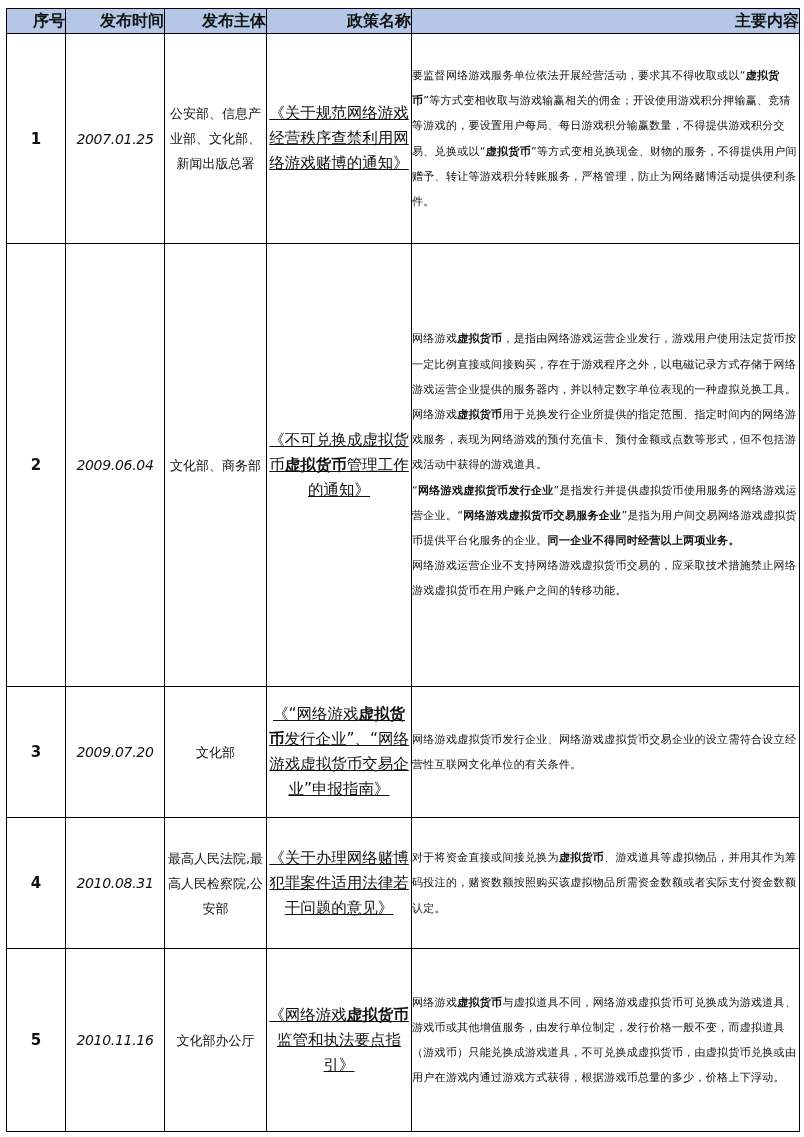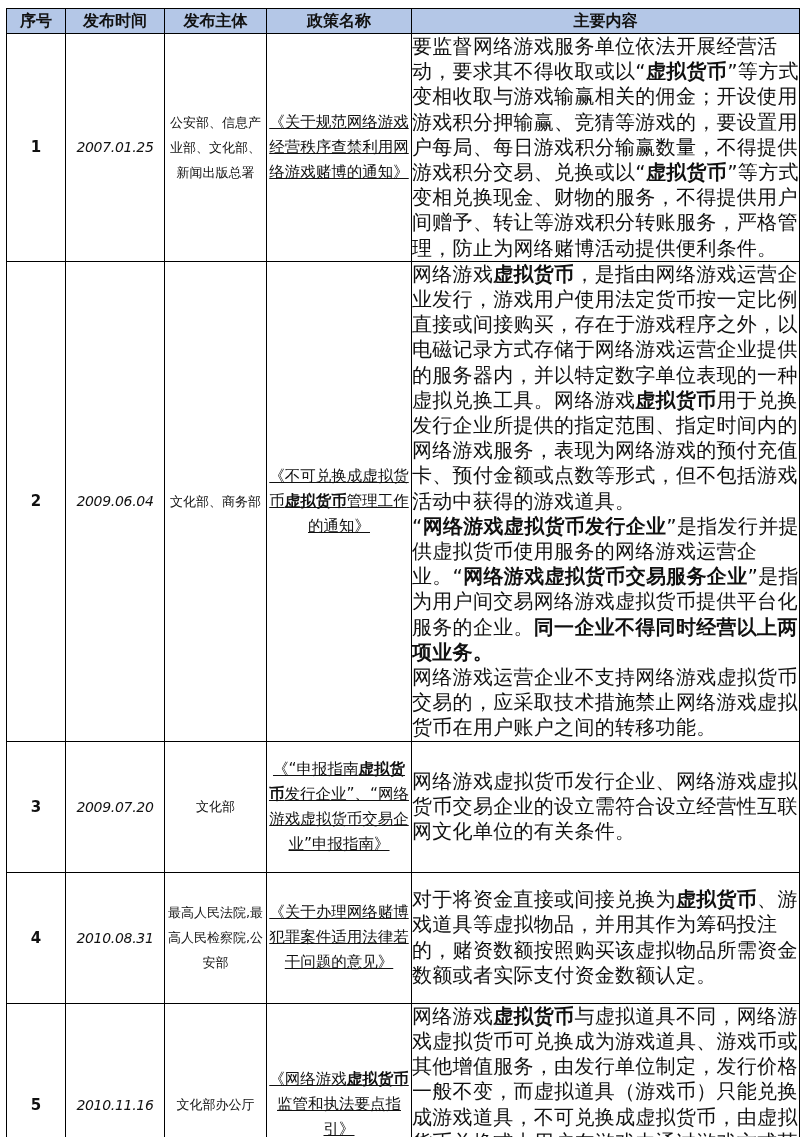--- a/index.html
+++ b/index.html
@@ -13,28 +13,28 @@
     table.policy th, table.policy td {
       border: 1.5px solid #000;
       padding: 0;
       vertical-align: middle;
     }
     table.policy th {
       background: #b4c7e7;
       height: 24px;
       font-size: 16px;
       font-weight: bold;
-      text-align: center;
+      text-align: right;
       letter-spacing: 0;
     }
     td.num { text-align: center; font-weight: bold; font-size: 15px; }
     td.date { text-align: center; font-size: 14px; letter-spacing: -0.3px; font-style: italic; }
     td.issuer { text-align: center; font-size: 13px; line-height: 25px; padding: 0 4px; }
     td.policy-name { text-align: center; font-size: 15.5px; line-height: 25px; padding: 0 2px; text-decoration: underline; }
-    td.content { text-align: left; font-size: 20px; line-height: 25.2px; padding: 1px 6px 1px 12px; letter-spacing: 0.3px; }
+    td.content { text-align: left; font-size: 11px; line-height: 25.2px; padding: 1px 6px 1px 12px; letter-spacing: 0.3px; }
     .b { font-weight: bold; }
     .blk { display: block; }
   </style>
 </head>
 <body>
 
 <table class="policy">
   <colgroup>
     <col style="width:59px">
     <col style="width:99px">
@@ -67,21 +67,21 @@
       <td class="content">
           <span class="blk"><span>网络游戏</span><span class="b">虚拟货币</span><span>，是指由网络游戏运营企业发行，游戏用户使用法定货币按一定比例直接或间接购买，存在于游戏程序之外，以电磁记录方式存储于网络游戏运营企业提供的服务器内，并以特定数字单位表现的一种虚拟兑换工具。网络游戏</span><span class="b">虚拟货币</span><span>用于兑换发行企业所提供的指定范围、指定时间内的网络游戏服务，表现为网络游戏的预付充值卡、预付金额或点数等形式，但不包括游戏活动中获得的游戏道具。</span></span>
           <span class="blk"><span>“</span><span class="b">网络游戏虚拟货币发行企业</span><span>”是指发行并提供虚拟货币使用服务的网络游戏运营企业。“</span><span class="b">网络游戏虚拟货币交易服务企业</span><span>”是指为用户间交易网络游戏虚拟货币提供平台化服务的企业。</span><span class="b">同一企业不得同时经营以上两项业务。</span></span>
           <span class="blk"><span>网络游戏运营企业不支持网络游戏虚拟货币交易的，应采取技术措施禁止网络游戏虚拟货币在用户账户之间的转移功能。</span></span>
         </td>
     </tr>
     <tr style="height:131px">
       <td class="num">3</td>
       <td class="date">2009.07.20</td>
       <td class="issuer">文化部</td>
-      <td class="policy-name"><span>《“申报指南</span><span class="b">虚拟货币</span><span>发行企业”、“网络游戏虚拟货币交易企业”申报指南》</span></td>
+      <td class="policy-name"><span>《“网络游戏</span><span class="b">虚拟货币</span><span>发行企业”、“网络游戏虚拟货币交易企业”申报指南》</span></td>
       <td class="content"><span>网络游戏虚拟货币发行企业、网络游戏虚拟货币交易企业的设立需符合设立经营性互联网文化单位的有关条件。</span></td>
     </tr>
     <tr style="height:131px">
       <td class="num">4</td>
       <td class="date">2010.08.31</td>
       <td class="issuer">最高人民法院,最高人民检察院,公安部</td>
       <td class="policy-name"><span>《关于办理网络赌博犯罪案件适用法律若干问题的意见》</span></td>
       <td class="content"><span>对于将资金直接或间接兑换为</span><span class="b">虚拟货币</span><span>、游戏道具等虚拟物品，并用其作为筹码投注的，赌资数额按照购买该虚拟物品所需资金数额或者实际支付资金数额认定。</span></td>
     </tr>
     <tr style="height:183px">

